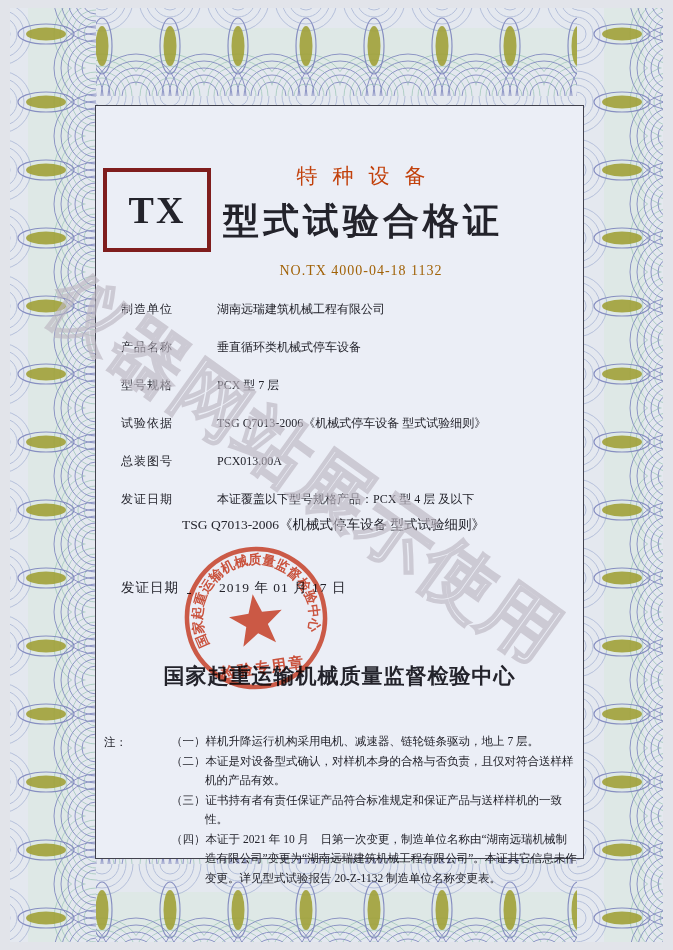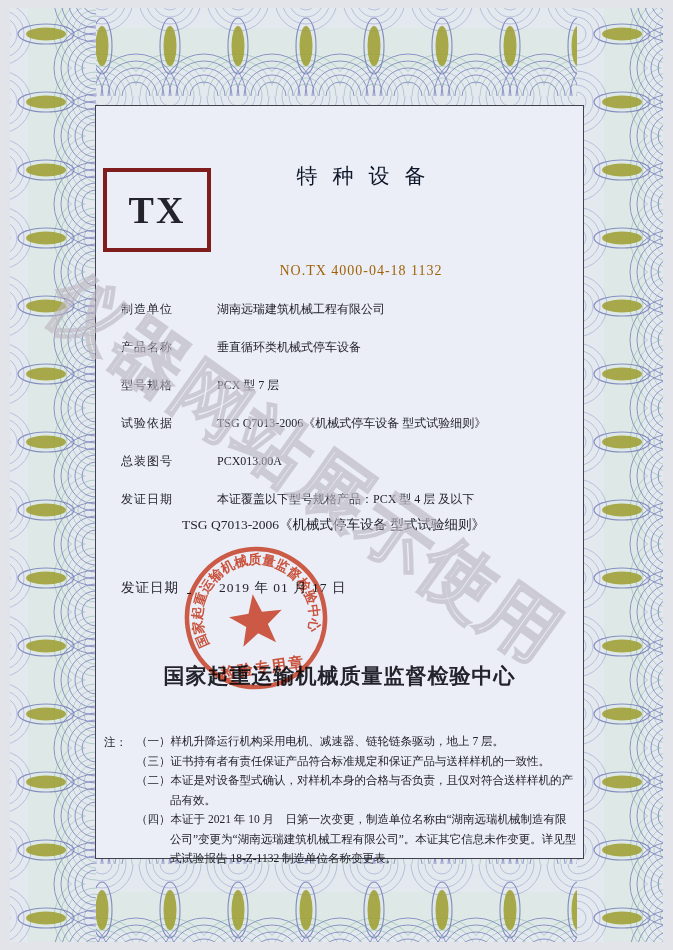--- a/index.html
+++ b/index.html
@@ -20,39 +20,39 @@
     border:1px solid #41414c;
     z-index:1;
   }
   .tx-box{
     position:absolute;left:7px;top:62px;width:100px;height:76px;
     border:4px solid #7f1d1d;
     display:flex;align-items:center;justify-content:center;
     font-size:38px;font-weight:700;letter-spacing:2px;
   }
   .hdr{position:absolute;left:112px;top:56px;width:306px;text-align:center;}
-  .hdr-small{font-size:21px;letter-spacing:15px;padding-left:15px;color:#0f172a;}
+  .hdr-small{font-size:21px;letter-spacing:15px;padding-left:15px;color:#c2410c;}
   .hdr-title{font-size:36px;font-weight:700;letter-spacing:4px;padding-left:4px;margin-top:7px;white-space:nowrap;}
   .cert-no{position:absolute;left:112px;top:157px;width:306px;text-align:center;
     font-size:14px;letter-spacing:1px;color:#a16207;}
   .fields{position:absolute;left:25px;top:193px;width:450px;}
   .field-row{line-height:18px;margin-bottom:19px;white-space:nowrap;}
   .field-label{display:inline-block;width:66px;font-size:12px;letter-spacing:1px;}
   .field-value{display:inline-block;margin-left:26px;font-size:12px;}
   .statement{position:absolute;left:86px;top:409px;width:385px;
     font-size:13.5px;line-height:20px;}
   .issue-row{position:absolute;left:25px;top:472px;white-space:nowrap;text-decoration:underline;}
   .issue-label{display:inline-block;width:66px;font-size:13.5px;letter-spacing:1px;}
   .issue-value{display:inline-block;margin-left:28px;font-size:13.5px;letter-spacing:1px;}
   .issuer{position:absolute;left:0;top:556px;width:100%;text-align:center;
     font-size:21px;font-weight:700;letter-spacing:1px;}
   .notes{position:absolute;left:8px;top:626px;width:474px;display:flex;
     font-size:11.5px;line-height:19.5px;}
   .notes-label{width:32px;flex:none;padding-top:0.5px;}
-  .notes-body{flex:1;}
+  .notes-body{flex:1;margin-left:35px;}
   .note-item{margin:0;padding-left:34px;text-indent:-34px;}
   
   .seal{position:absolute;left:86px;top:438px;width:148px;height:148px;z-index:6;
     mix-blend-mode:multiply;opacity:.92;}
   
   .watermark{
     position:absolute;left:86px;top:252px;z-index:5;
     font-family:"Liberation Sans","DejaVu Sans",sans-serif;
     font-size:74px;font-weight:700;letter-spacing:2px;white-space:nowrap;
     transform:rotate(35.5deg);transform-origin:0 0;
@@ -139,20 +139,21 @@
   </svg>
 
   <div class="inner">
 
     <div class="tx-box">
       <span>TX</span>
     </div>
 
     <div class="hdr">
       <div class="hdr-small">特种设备</div>
+      <div class="hdr-title">型式试验合格证</div>
     </div>
 
     <div class="cert-no">NO.TX 4000-04-18 1132</div>
 
     <div class="fields">
       <div class="field-row">
         <span class="field-label">制造单位</span>
         <span class="field-value">湖南远瑞建筑机械工程有限公司</span>
       </div>
       <div class="field-row">
@@ -185,23 +186,23 @@
       <span class="issue-label">发证日期</span>
       <span class="issue-value">2019 年 01 月 17 日</span>
     </div>
 
     <div class="issuer">国家起重运输机械质量监督检验中心</div>
 
     <div class="notes">
       <div class="notes-label">注：</div>
       <div class="notes-body">
         <p class="note-item">（一）样机升降运行机构采用电机、减速器、链轮链条驱动，地上 7 层。</p>
+        <p class="note-item">（二）本证是对设备型式确认，对样机本身的合格与否负责，且仅对符合送样样机的产品有效。</p>
         <p class="note-item">（三）证书持有者有责任保证产品符合标准规定和保证产品与送样样机的一致性。</p>
-        <p class="note-item">（二）本证是对设备型式确认，对样机本身的合格与否负责，且仅对符合送样样机的产品有效。</p>
-        <p class="note-item">（四）本证于 2021 年 10 月　日第一次变更，制造单位名称由“湖南远瑞机械制造有限公司”变更为“湖南远瑞建筑机械工程有限公司”。本证其它信息未作变更。详见型式试验报告 18-Z-1132 制造单位名称变更表。</p>
+        <p class="note-item">（四）本证于 2021 年 10 月　日第一次变更，制造单位名称由“湖南远瑞机械制造有限公司”变更为“湖南远瑞建筑机械工程有限公司”。本证其它信息未作变更。详见型式试验报告 20-Z-1132 制造单位名称变更表。</p>
       </div>
     </div>
 
     <svg class="seal" viewBox="0 0 148 148" aria-hidden="true">
       <g transform="rotate(-8 74 74)">
         <circle cx="74" cy="74" r="69" fill="none" stroke="#d8492e" stroke-width="4.5" opacity=".95"></circle>
         <defs>
           <path id="sealArc" d="M 23.3 92.5 A 54 54 0 1 1 124.7 92.5" fill="none"></path>
         </defs>
         <text font-size="13.2" fill="#d8492e" font-weight="700" font-family="'Liberation Serif','DejaVu Serif',serif">

